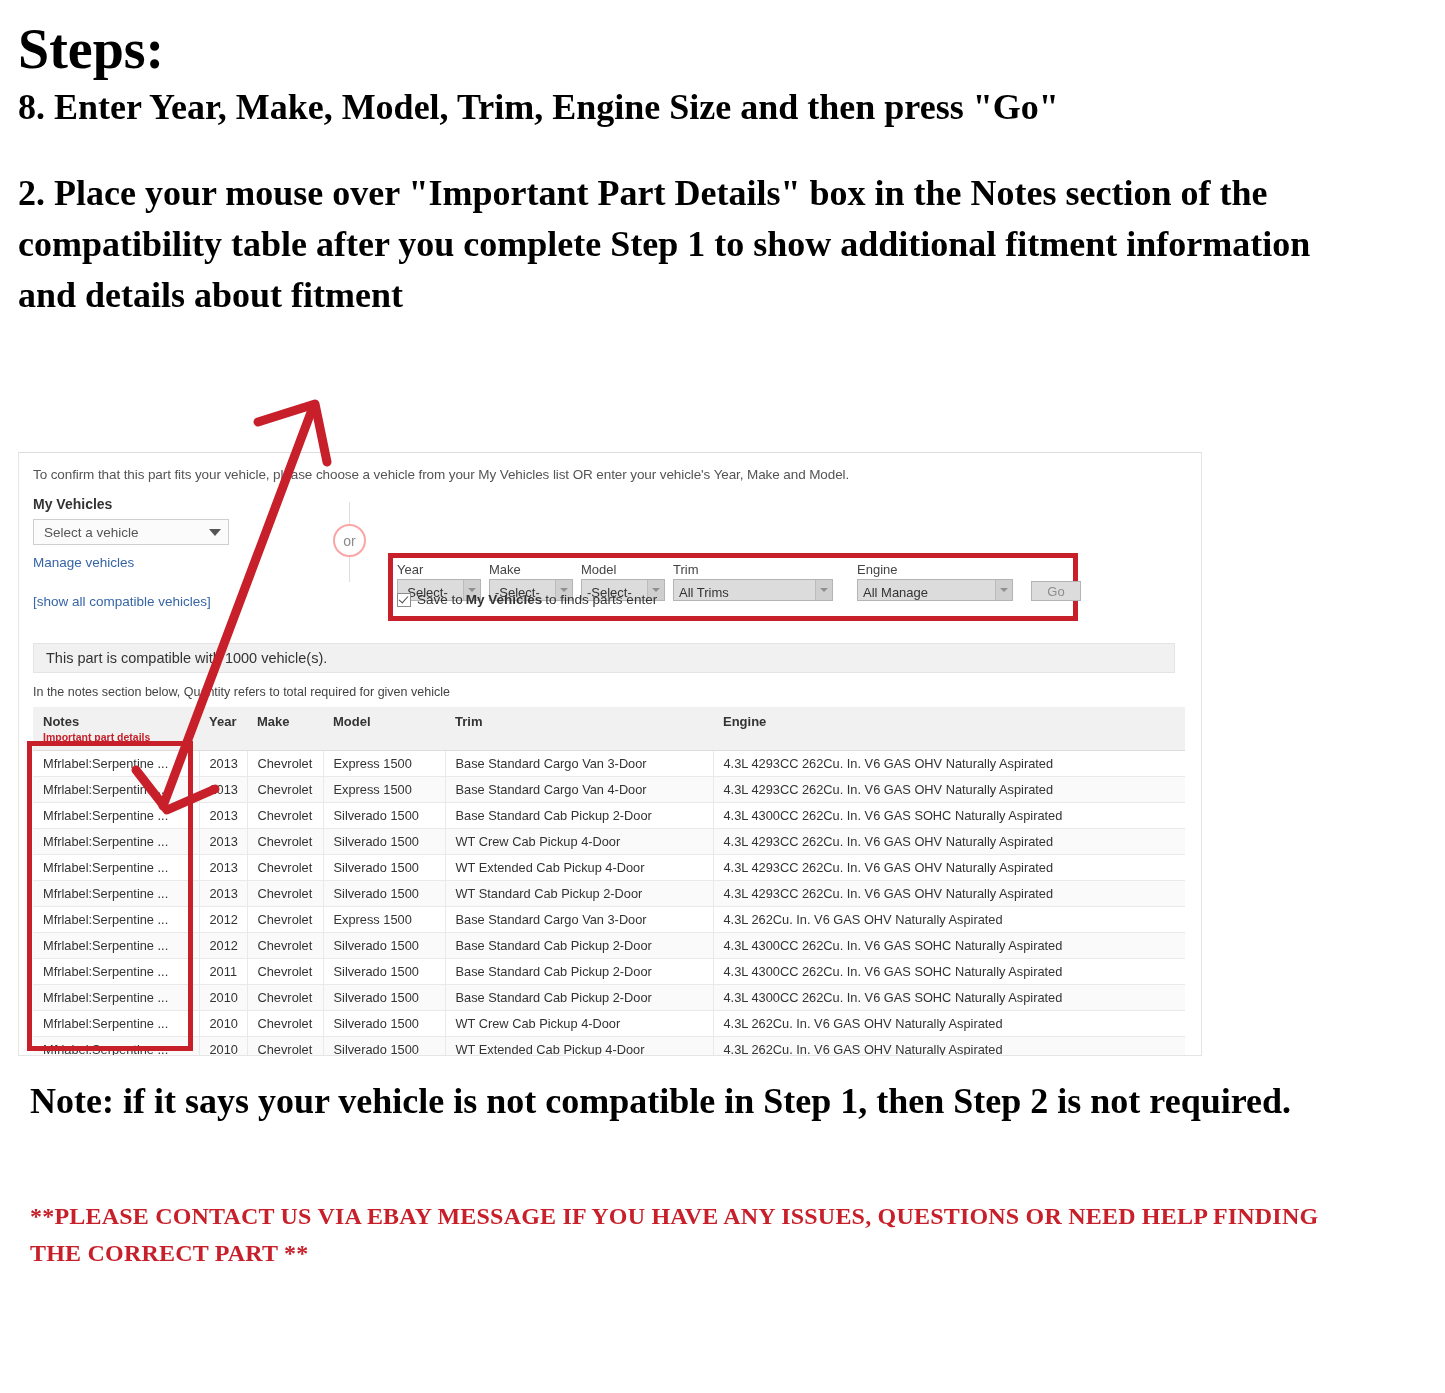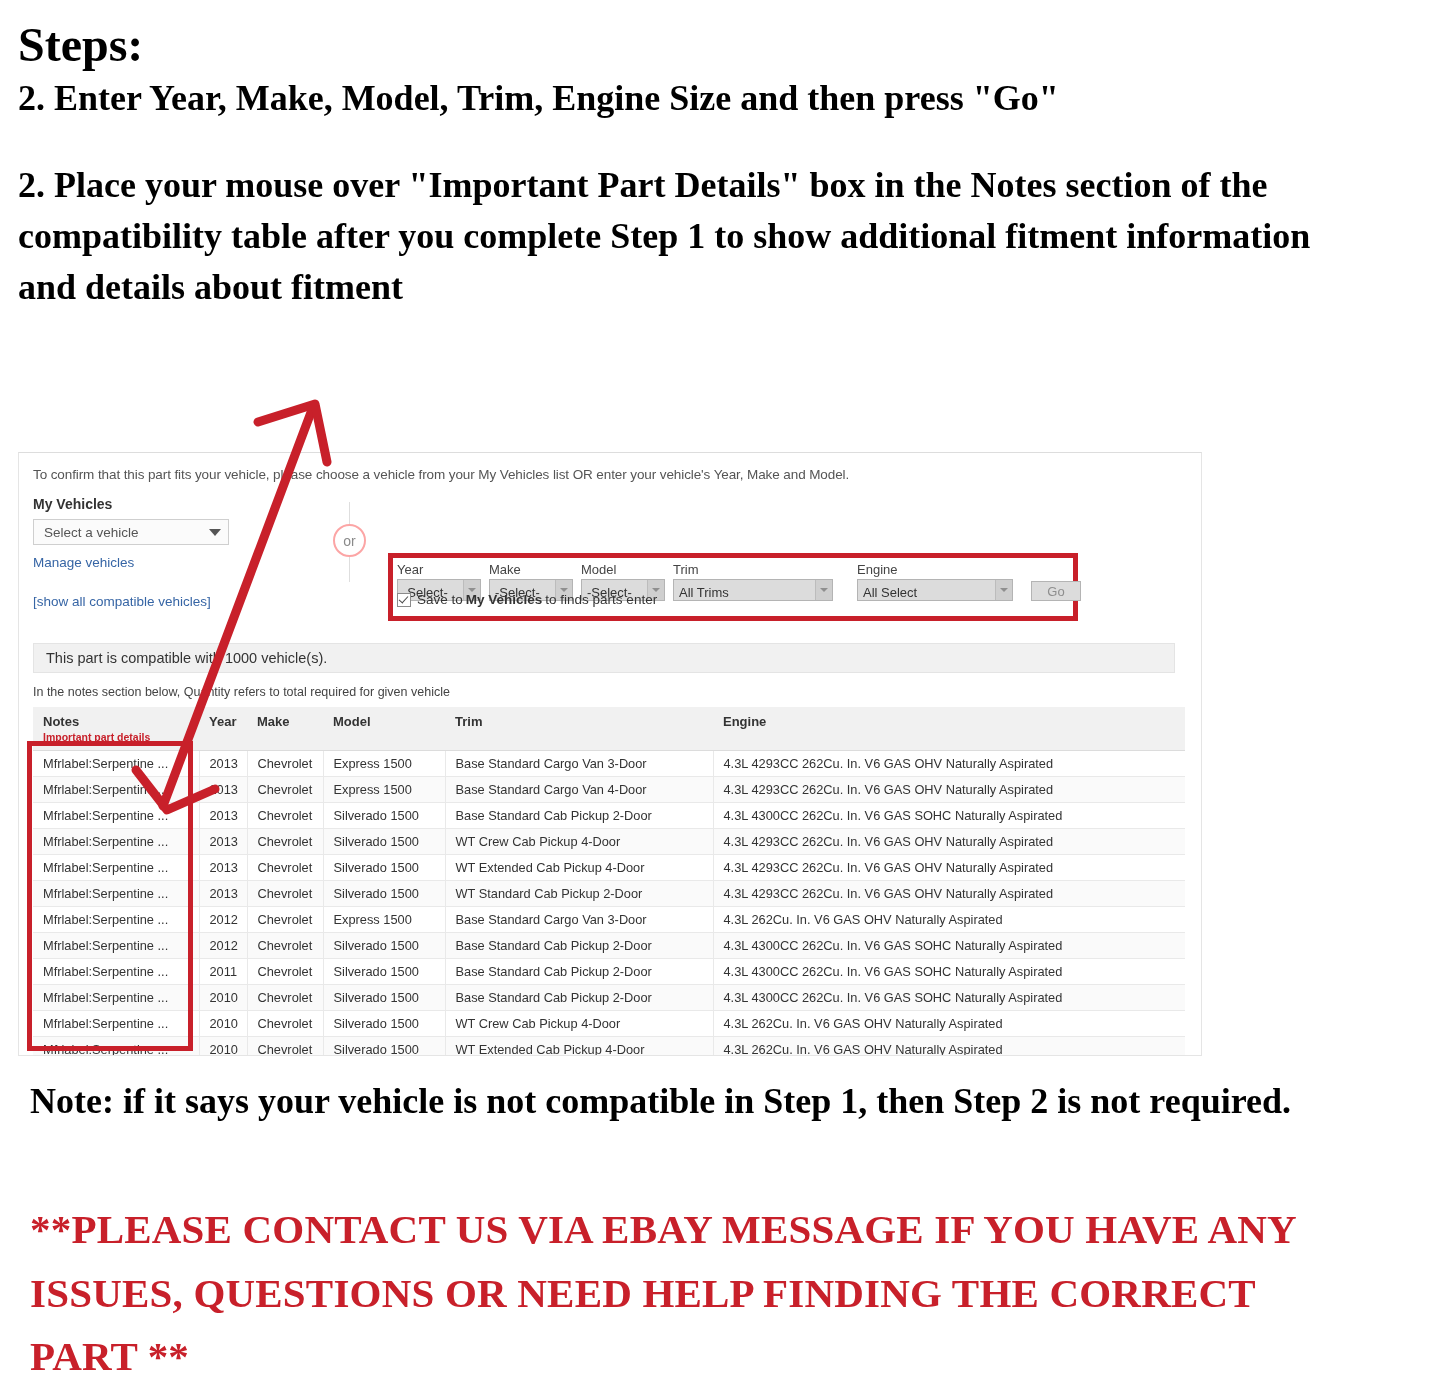--- a/index.html
+++ b/index.html
@@ -29,21 +29,21 @@
     font-weight: bold;
     font-size: 52px;
     line-height: 1.0;
     letter-spacing: -0.4px;
     white-space: nowrap;
     margin: 0 0 8px 0;
   }
   .steps-title {
     color: #000000;
     font-weight: bold;
-    font-size: 48px;
+    font-size: 56px;
     line-height: 1.05;
     margin: 8px 0 2px 0;
   }
   .step-one {
     color: #000000;
     font-weight: bold;
     font-size: 36px;
     line-height: 1.15;
     margin: 8px 0 0 0;
     white-space: nowrap;
@@ -383,32 +383,32 @@
     line-height: 1.45;
     color: #000000;
   }
   .contact-block {
     position: absolute;
     left: 30px;
     top: 1198px;
     width: 1330px;
     font-family: "Liberation Serif", serif;
     font-weight: bold;
-    font-size: 41px;
+    font-size: 24px;
     line-height: 1.55;
     color: #c8202a;
     letter-spacing: 0.2px;
   }
 </style>
 </head>
 <body>
 
 <div class="instructions">
   <div class="steps-title">Steps:</div>
-  <div class="step-one">2. Enter Year, Make, Model, Trim, Engine Size and then press "Go"</div>
+  <div class="step-one">8. Enter Year, Make, Model, Trim, Engine Size and then press "Go"</div>
   <div class="step-two">2. Place your mouse over "Important Part Details" box in the Notes section of the compatibility table after you complete Step 1 to show additional fitment information and details about fitment</div>
 </div>
 
 <div class="compat-panel">
   <div class="compat-inner">
 
     <div class="compat-sub">To confirm that this part fits your vehicle, please choose a vehicle from your My Vehicles list OR enter your vehicle's Year, Make and Model.</div>
 
     <div class="selector-area">
 
@@ -462,21 +462,21 @@
           <div class="ddl ddl-trim">
             <span>All Trims</span>
             <span class="arrow-cell">
                 <i></i>
               </span>
           </div>
         </div>
         <div class="field" style="margin-left:16px">
           <span class="field-label">Engine</span>
           <div class="ddl ddl-engine">
-            <span>All Select</span>
+            <span>All Manage</span>
             <span class="arrow-cell">
                 <i></i>
               </span>
           </div>
         </div>
         <div class="go-btn" style="margin-left:10px">Go</div>
       </div>
 
       <div class="save-row">
         <span class="chk"></span>

